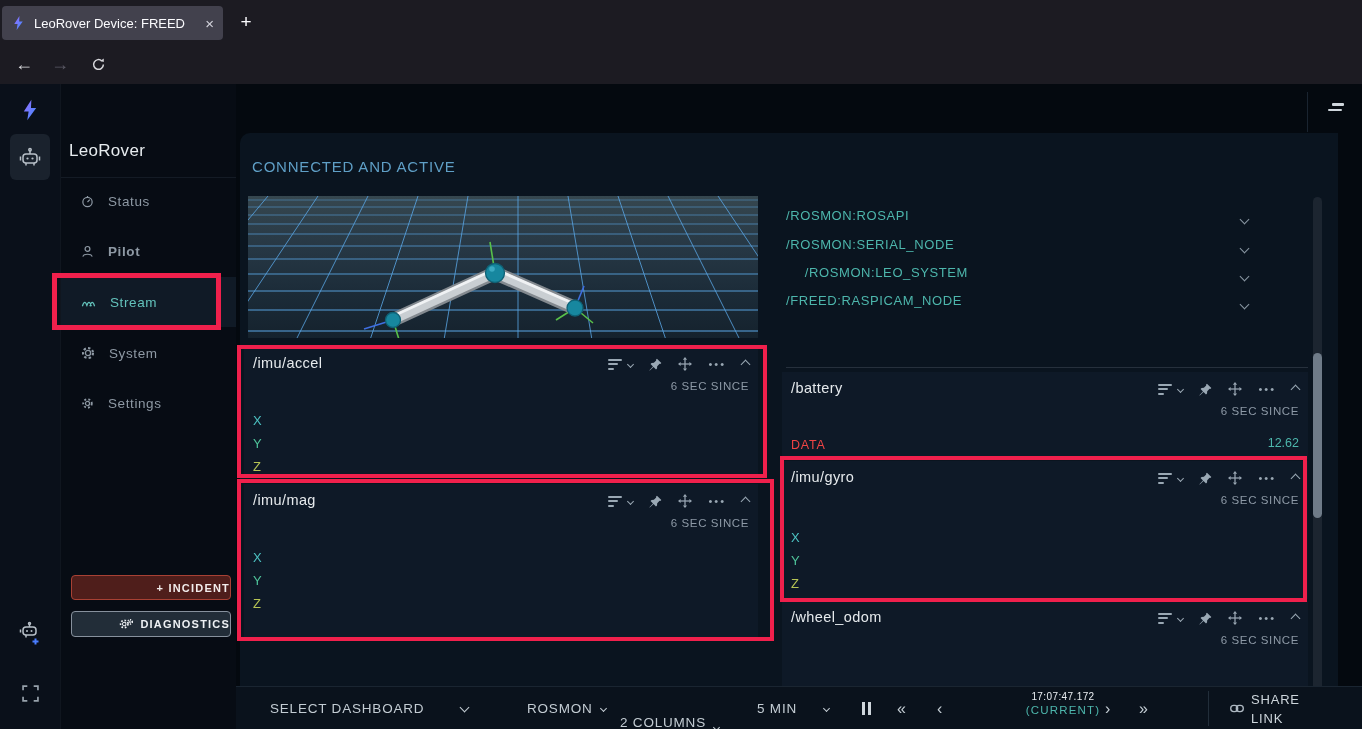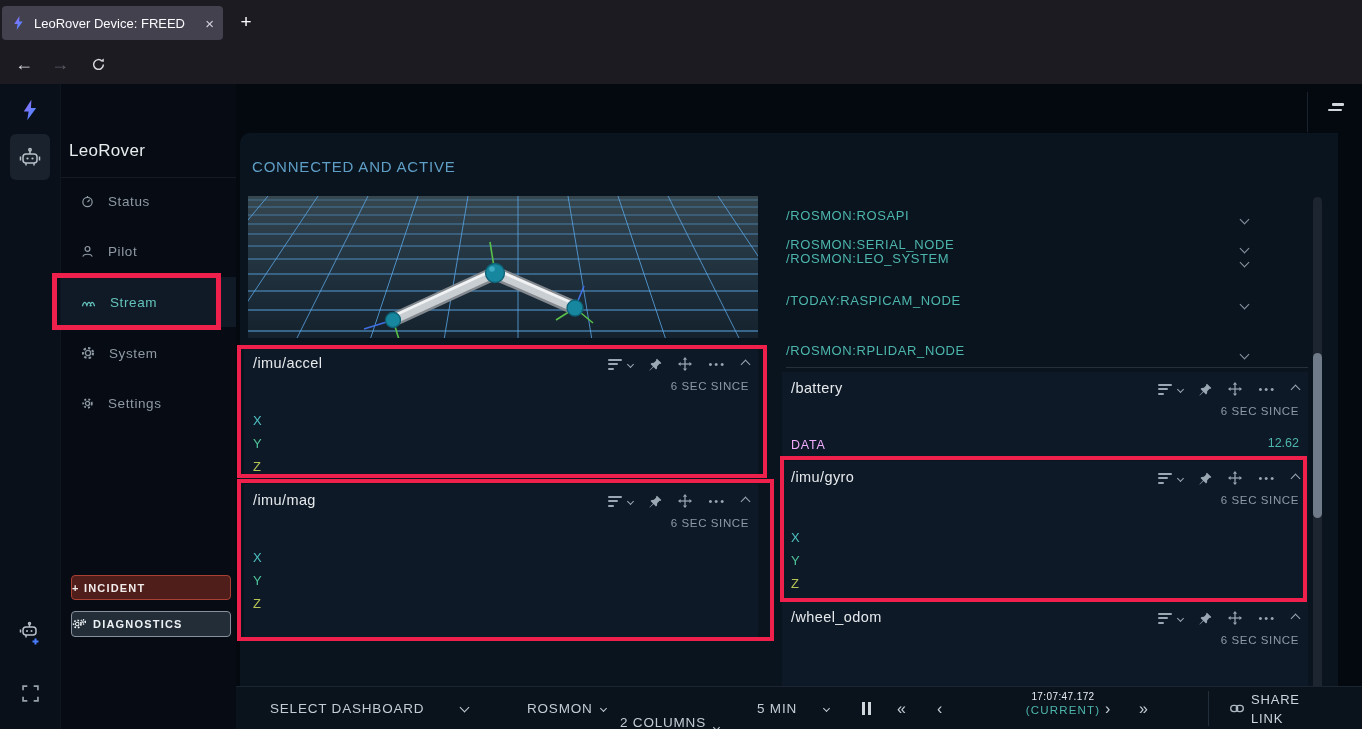--- a/index.html
+++ b/index.html
@@ -34,21 +34,21 @@
                  display:flex; align-items:center; justify-content:center; }
   .rail-item { position:absolute; left:0; width:60px; display:flex; justify-content:center; }
   .side { position:absolute; left:60px; top:0; width:176px; height:645px; background:#070c14; border-left:1px solid #10161f; }
   .device-name { position:absolute; left:8px; top:57px; color:#e7ecef; font-size:17px; letter-spacing:.3px; }
   .side-div { position:absolute; left:0; top:93px; width:176px; height:1px; background:#141b25; }
   .menu-item { position:absolute; left:0; width:176px; height:50px; display:flex; align-items:center; gap:14px;
                padding-left:20px; color:#8e99a4; font-size:13.5px; letter-spacing:.6px; cursor:default; }
   .menu-item.active { background:#101a26; color:#63c2bb; }
   .menu-item svg { flex:0 0 auto; }
   .btn { position:absolute; left:10px; width:160px; border-radius:4px; display:flex; align-items:center;
-         justify-content:flex-start; gap:7px; font-size:11px; font-weight:bold; letter-spacing:1.2px; color:#f2eceb; }
+         justify-content:flex-end; gap:7px; font-size:11px; font-weight:bold; letter-spacing:1.2px; color:#f2eceb; }
   .btn-incident { top:491px; height:25px; background:#4f1e1b; border:1px solid #a84134; }
   .btn-diag { top:527px; height:26px; background:#222d38; border:1px solid #87919d; color:#eef1f4; }
   
   .main { position:absolute; left:236px; top:0; width:1126px; height:602px; background:#04090f; }
   .topstrip-div { position:absolute; left:1071px; top:8px; width:1px; height:40px; background:#1a2430; }
   .sortlines { position:absolute; left:1092px; top:19px; display:flex; flex-direction:column; gap:3px; align-items:flex-start; }
   .sortlines i { display:block; height:2.5px; background:#cfd6dc; border-radius:1px; }
   .sortlines i:nth-child(1){ width:12px; margin-left:4px; }
   .sortlines i:nth-child(2){ width:14px; }
   .content { position:absolute; left:4px; top:49px; width:1098px; height:553px; background:#0a141f; border-top-left-radius:10px; }
@@ -56,21 +56,21 @@
   
   .viewport { position:absolute; left:8px; top:63px; width:510px; height:142px; overflow:hidden;
               background:linear-gradient(180deg,#36474f 0%,#273845 35%,#1b2b38 70%,#15222d 100%); }
   
   .widget { position:absolute; background:#0e1927; }
   .w-title { position:absolute; left:9px; top:8px; color:#e6eaed; font-size:14.5px; letter-spacing:.4px; }
   .w-tools { position:absolute; right:9px; top:10px; display:flex; align-items:center; gap:16px; color:#9aa8b4; }
   .w-since { position:absolute; right:9px; top:33px; color:#8d99a6; font-size:11.5px; letter-spacing:.6px; }
   .axis { position:absolute; left:9px; font-size:13px; letter-spacing:.5px; }
   .ax-x { color:#4cc2c2; } .ax-y { color:#4fc39a; } .ax-z { color:#b6c454; }
-  .data-row-label { position:absolute; left:9px; color:#f0abfc; font-size:12.5px; letter-spacing:.8px;text-align:center; }
+  .data-row-label { position:absolute; left:9px; color:#ef4444; font-size:12.5px; letter-spacing:.8px;text-align:center; }
   .data-row-value { position:absolute; right:9px; color:#4db6ac; font-size:12.5px; }
   
   .ros-item { position:absolute; left:546px; width:526px; }
   .ros-label { color:#4db6ac; font-size:13px; letter-spacing:.6px; max-width:182px; word-break:break-all; line-height:22px; }
   .ros-chev { position:absolute; right:64px; top:4px; color:#8a97a3; }
   .ros-div { position:absolute; left:546px; top:234px; width:522px; height:1px; background:#26303c; }
   
   .sb-track { position:absolute; left:1073px; top:64px; width:9px; height:592px; background:#1c2530; border-radius:5px; }
   .sb-thumb { position:absolute; left:1073px; top:220px; width:9px; height:165px; background:#6f7b88; border-radius:5px; }
   
@@ -215,21 +215,21 @@
     <div class="device-name">LeoRover</div>
     <div class="side-div"></div>
 
     <div class="menu-item" style="top:92px;">
       <svg width="13" height="13" viewBox="0 0 14 14" fill="none" stroke="currentColor" stroke-width="1.3">
         <circle cx="7" cy="7.5" r="5"></circle>
           <path d="M7 7.5 9.5 5 M7 1V2.5"></path>
       </svg>
       <span>Status</span>
     </div>
-    <div class="menu-item" style="top:142px;">
+    <div class="menu-item" style="top:142px;font-weight:bold;">
       <svg width="13" height="13" viewBox="0 0 14 14" fill="none" stroke="currentColor" stroke-width="1.3">
         <circle cx="7" cy="4.2" r="2.6"></circle>
           <path d="M2 12.5c.9-3.4 9.1-3.4 10 0"></path>
       </svg>
       <span>Pilot</span>
     </div>
     <div class="menu-item active" style="top:193px;">
       <svg width="15" height="12" viewBox="0 0 16 12" fill="none" stroke="currentColor" stroke-width="1.3">
         <path d="M1.5 10.5Q4 2.5 6.5 10.5 M6 10.5Q8.5 2.5 11 10.5 M9.5 10.5Q12 2.5 14.5 10.5"></path>
       </svg>
@@ -379,30 +379,26 @@
       </div>
 
       <div class="ros-item" style="top:72px;">
         <div class="ros-label">/ROSMON:ROSAPI</div>
         <span class="ros-chev"><span class="chv"></span></span>
       </div>
       <div class="ros-item" style="top:101px;">
         <div class="ros-label">/ROSMON:SERIAL_NODE</div>
         <span class="ros-chev"><span class="chv"></span></span>
       </div>
-      <div class="ros-item" style="top:115px;">
+      <div class="ros-item" style="top:129px;text-align:right;">
         <div class="ros-label">/ROSMON:LEO_SYSTEM</div>
         <span class="ros-chev"><span class="chv"></span></span>
       </div>
       <div class="ros-item" style="top:157px;">
-        <div class="ros-label">/TODAY:RASPICAM_NODE</div>
-        <span class="ros-chev"><span class="chv"></span></span>
-      </div>
-      <div class="ros-item" style="top:207px;">
-        <div class="ros-label">/ROSMON:RPLIDAR_NODE</div>
+        <div class="ros-label">/FREED:RASPICAM_NODE</div>
         <span class="ros-chev"><span class="chv"></span></span>
       </div>
       <div class="ros-div"></div>
 
       <div class="widget" style="left:542px; top:239px; width:526px; height:87px;">
         <span class="w-title">/battery</span>
         <span class="w-tools">
           <span class="flt">
               <i></i>
               <i></i>

